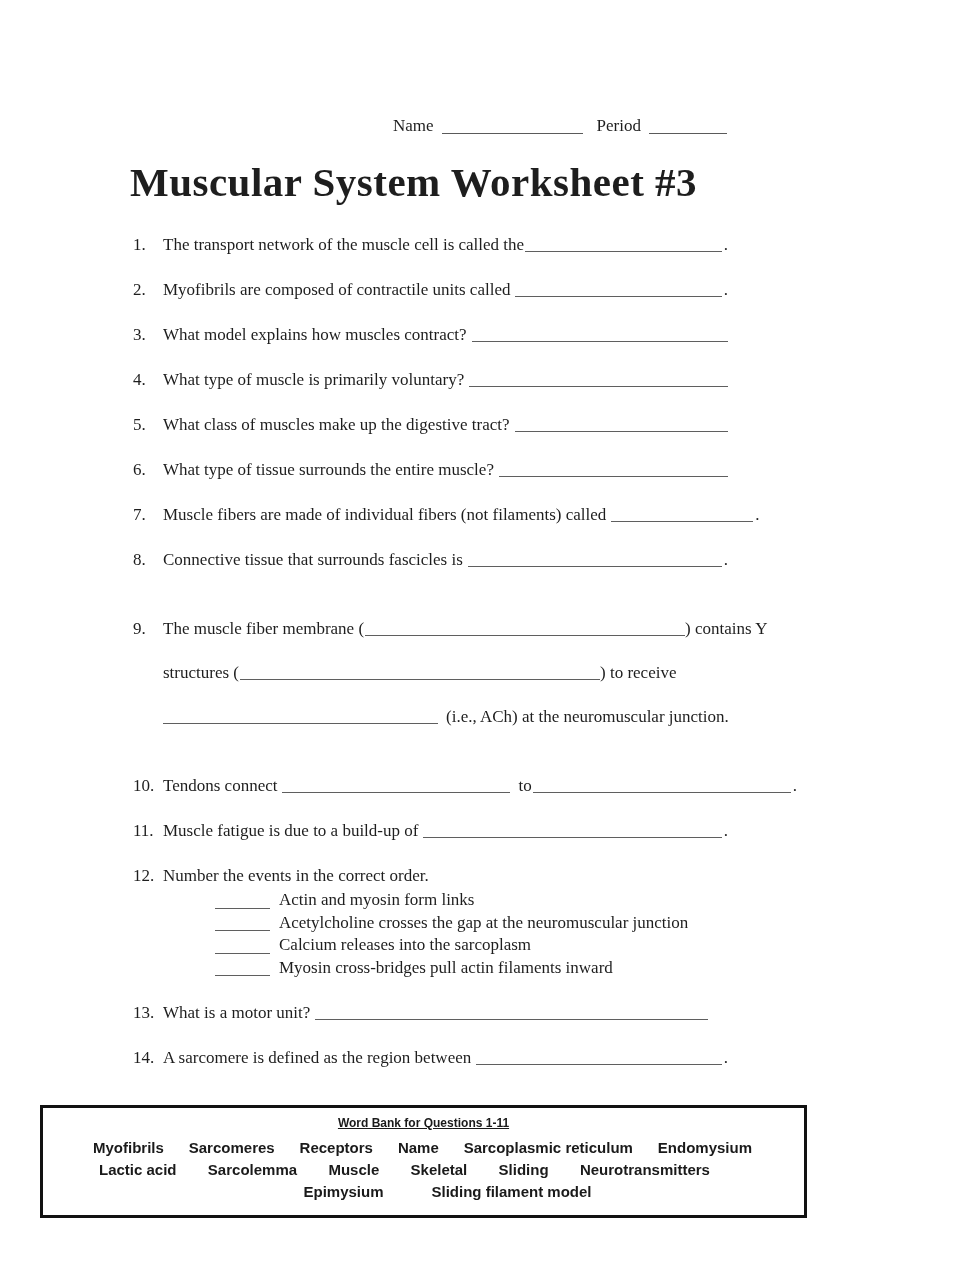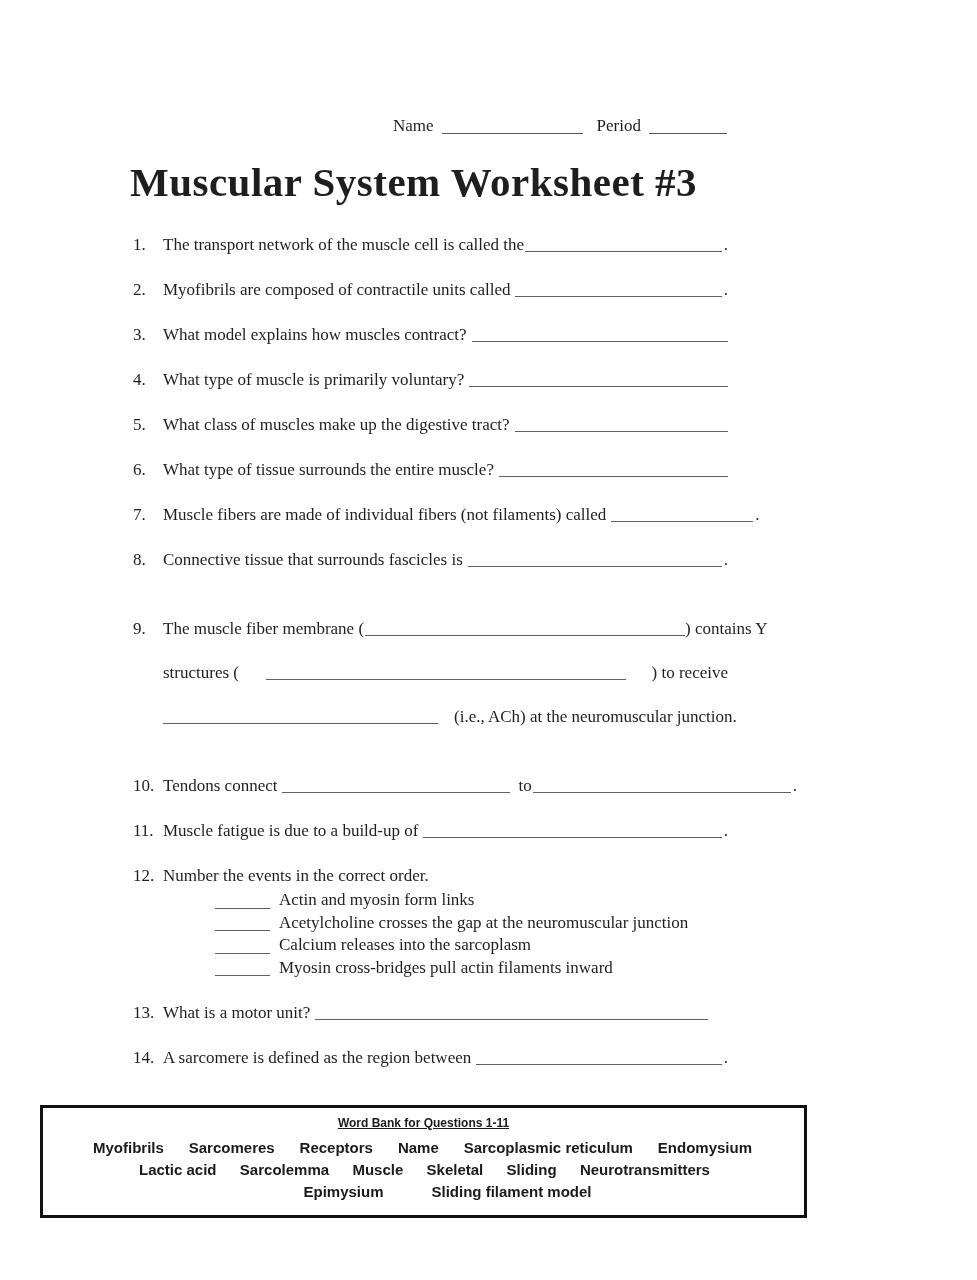--- a/index.html
+++ b/index.html
@@ -25,39 +25,39 @@
   .questions { margin:0 111px 0 133px; font-size:17px; line-height:18px; }
   .q { position:relative; padding-left:30px; margin-bottom:27px; }
   .q .num { position:absolute; left:0; top:0; }
   .qline { display:flex; }
   .qline .t { white-space:pre; }
   .blank { flex:1 1 auto; border-bottom:1.5px solid #5f5f5f; margin:0 0 2px 5px; min-width:30px; }
   .blank.fw { flex:0 0 auto; }
   .blank.tight { margin-left:1px; }
   .period { margin-left:2px; }
   .gap-big { margin-bottom:51px; }
-  .q9line { margin-bottom:26px;justify-content:space-between; }
+  .q9line { margin-bottom:26px; }
   .q9line:last-child { margin-bottom:0; }
   .order-items { margin:4px 0 0 52px; }
   .order-item { display:flex; line-height:22.5px; }
   .order-blank { flex:0 0 55px; border-bottom:1.5px solid #5f5f5f; margin-bottom:3px; }
   .order-label { margin-left:9px; white-space:pre; }
   .q12 { margin-bottom:25px; }
   .q14 { margin-bottom:0; }
   
   .word-bank {
     margin:38px 32px 0 40px; border:3px solid #111111;
     padding:8px 0 12px 0;
     font-family:"Liberation Sans", sans-serif; font-weight:bold; font-size:15px;
     color:#1a1a1a;
   }
   .wb-title { text-align:center; text-decoration:underline; font-size:12px; margin-bottom:7px; }
   .wb-row { display:flex; justify-content:space-between; line-height:22px; white-space:pre;padding-left:48px; }
   .wb-row1 { padding:0 52px 0 50px; }
-  .wb-row2 { padding:0 94px 0 96px; }
+  .wb-row2 { padding:0 94px 0 56px; }
   .wb-row3 { justify-content:center; gap:48px; }
 </style>
 </head>
 <body>
 
 <div class="page">
 
   <div class="header">
     <span class="t">Name</span>
     <span class="hline name-line"></span>
@@ -144,21 +144,21 @@
         <span class="blank fw tight" style="width:320px"></span>
         <span class="t">) contains Y</span>
       </div>
       <div class="qline q9line">
         <span class="t">structures (</span>
         <span class="blank fw tight" style="width:360px"></span>
         <span class="t">) to receive</span>
       </div>
       <div class="qline q9line">
         <span class="blank fw" style="width:275px; margin-left:0"></span>
-        <span class="t" style="margin-left:16px">(i.e., ACh) at the neuromuscular junction.</span>
+        <span class="t" style="margin-left:8px">(i.e., ACh) at the neuromuscular junction.</span>
       </div>
     </div>
 
     <div class="q">
       <span class="num">10.</span>
       <div class="qline">
         <span class="t">Tendons connect</span>
         <span class="blank fw" style="width:228px"></span>
         <span class="t" style="margin-left:8px">to</span>
         <span class="blank fw tight" style="width:258px"></span>

